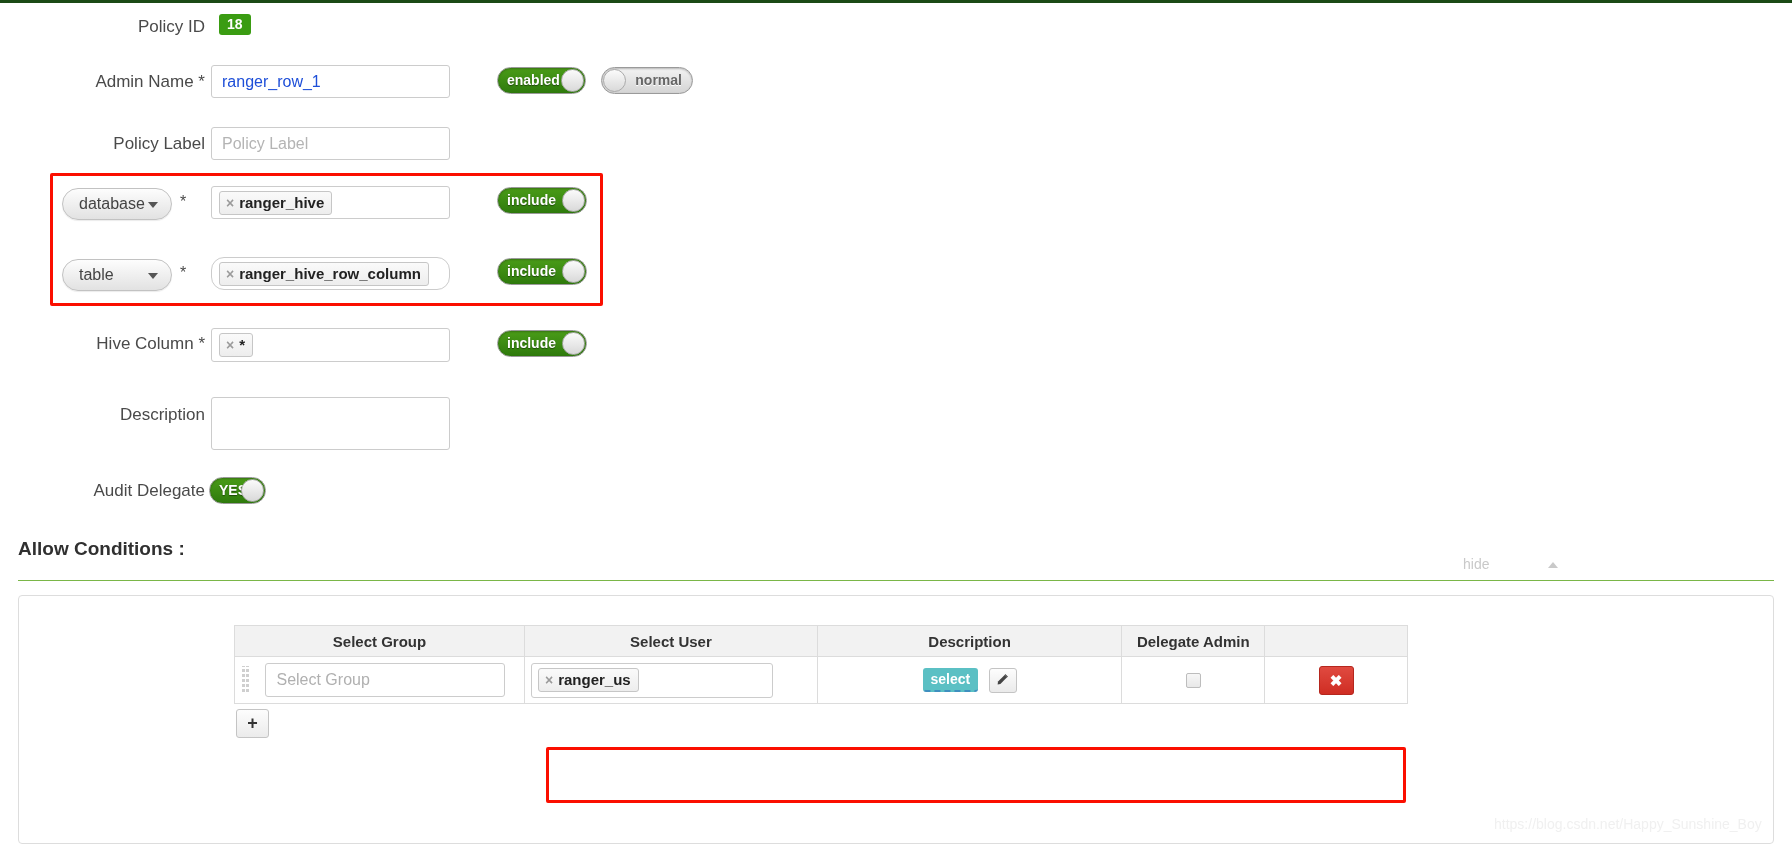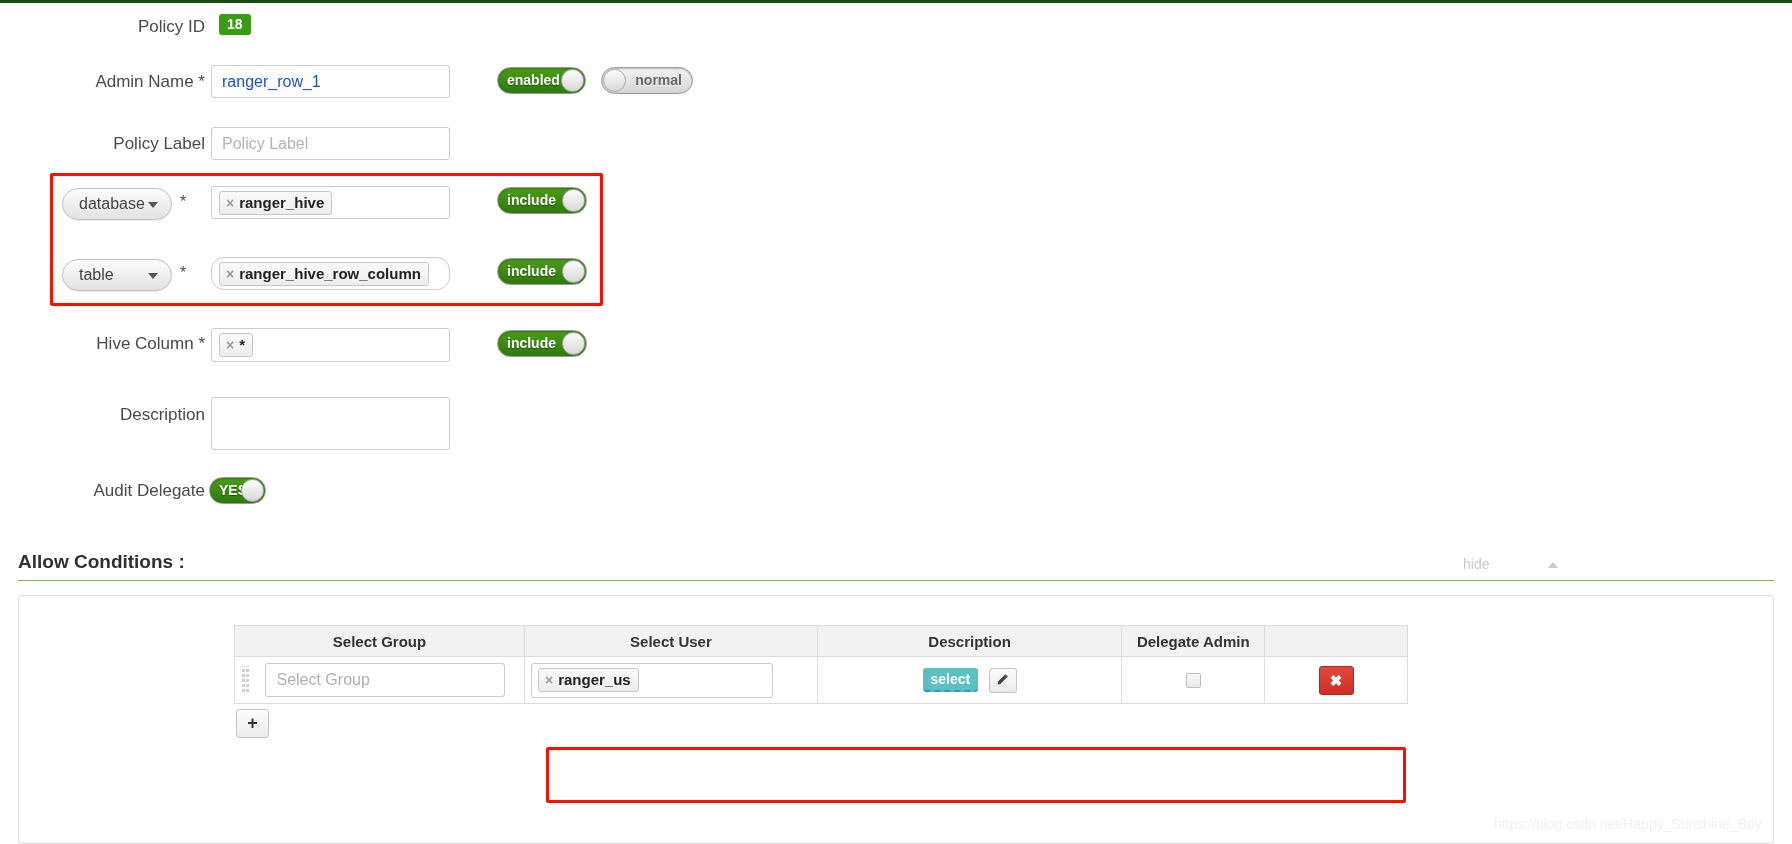--- a/index.html
+++ b/index.html
@@ -398,21 +398,21 @@
     <div class="flabel lbl-col" style="top:402px;">Description</div>
     <textarea class="desc" style="left: 211px; top: 394px; width: 239px; height: 53px;"></textarea>
 
     <div class="flabel lbl-col" style="top:478px;">Audit Delegate</div>
     <div class="tgl on" style="left:209px; top:474px; width:57px;">
       <span class="tlabel">YES</span>
       <span class="knob"></span>
     </div>
   </div>
 
-  <div class="section-title" style="left:18px; top:551px;">Allow Conditions :</div>
+  <div class="section-title" style="left:18px; top:538px;">Allow Conditions :</div>
 
   <div class="hide-link" style="left:1463px; top:556px;">hide</div>
   <div class="hide-caret" style="left:1548px; top:562px;"></div>
 
   <div class="green-rule" style="left:18px; top:580px; width:1756px;"></div>
 
   <div class="panel" style="left:18px; top:595px; width:1756px; height:249px;">
 
     <table class="tbl" style="left:215px; top:29px; width:1174px;">
       <colgroup>

